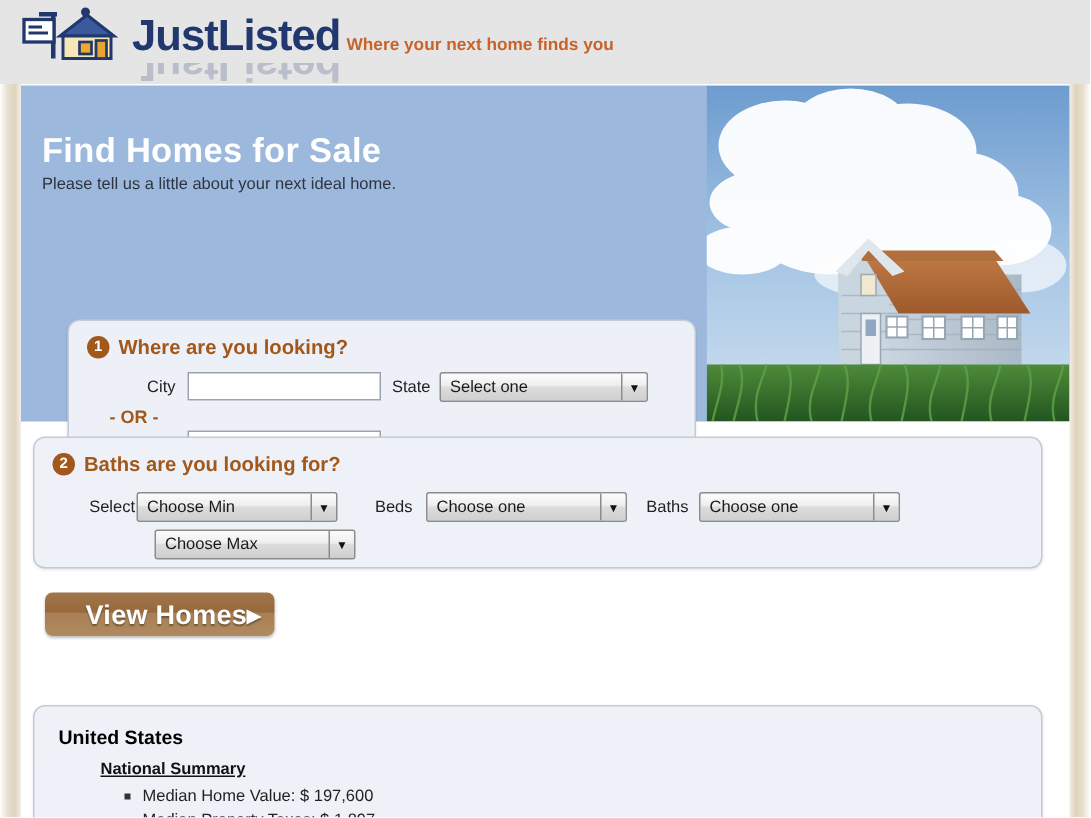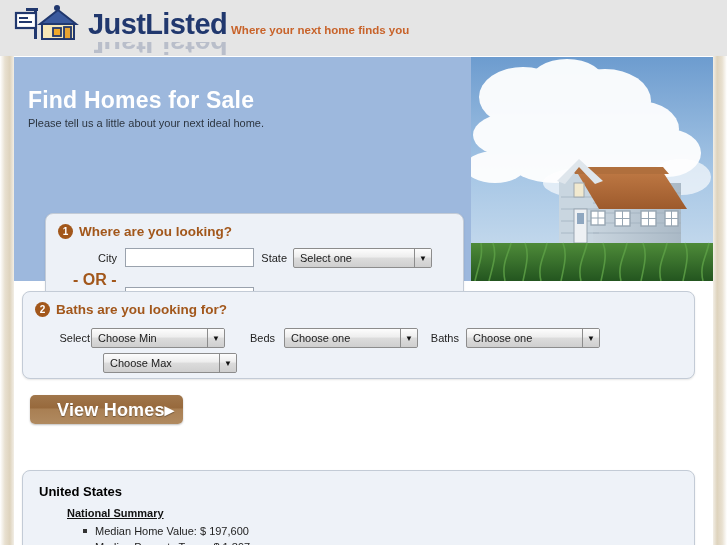--- a/index.html
+++ b/index.html
@@ -124,21 +124,21 @@
     border: 1px solid #9aa2ad;
     background: #ffffff;
     font-family: "Liberation Sans", sans-serif;
     font-size: 11px; color: #222;
     padding: 0 3px;
     outline: none;
   }
 
   .orlabel {
     position: absolute;
-    font-size: 16px; font-weight: bold; color: #a2571b;
+    font-size: 12px; font-weight: bold; color: #a2571b;
     white-space: nowrap;
   }
 
   
   .sel {
     position: absolute;
     height: 20px;
     border: 1px solid #8c8c8c;
     border-radius: 2px;
     background: linear-gradient(to bottom, #fdfdfd 0%, #ededed 45%, #dcdcdc 50%, #cfcfcf 100%);

